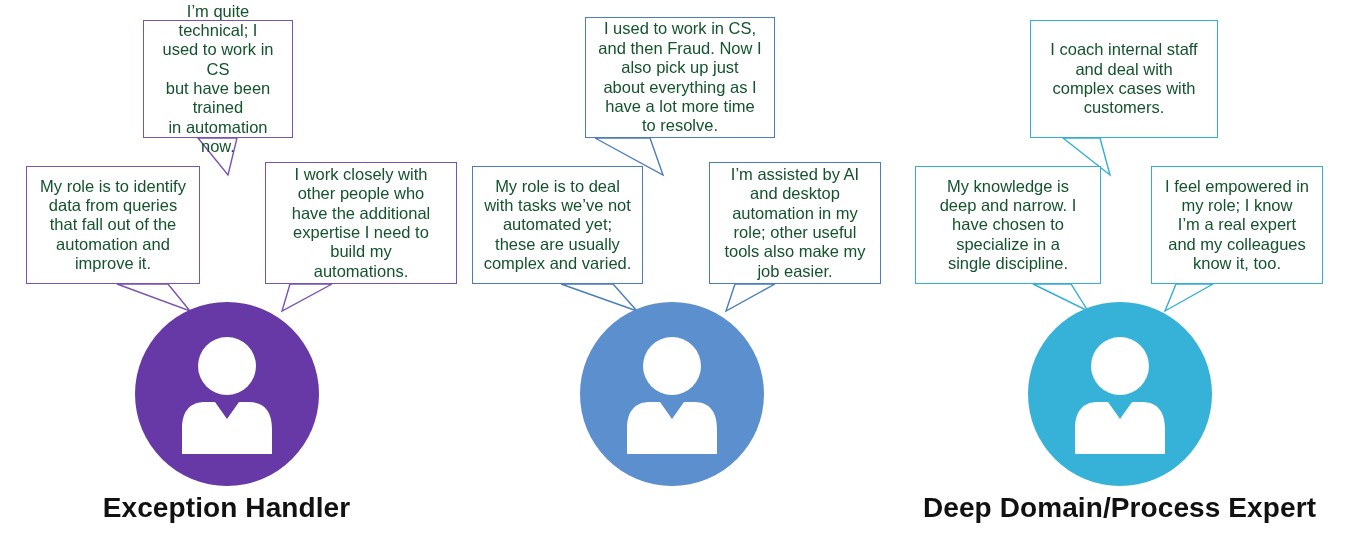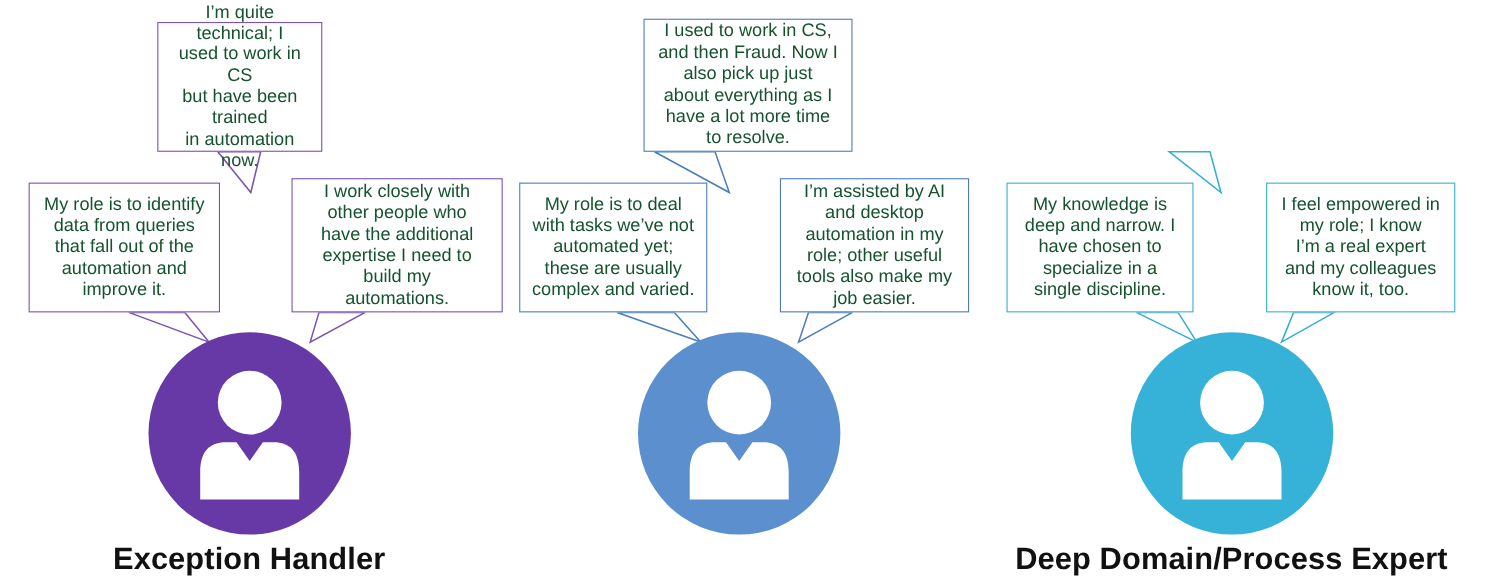--- a/index.html
+++ b/index.html
@@ -193,21 +193,25 @@
   </div>
 
   <div class="persona col-c" style="left:893px;">
 
     <svg class="tails" viewBox="0 0 453 534">
       <path class="tail-path" d="M 170 138 L 217 175 L 207 138 Z"></path>
       <path class="tail-path" d="M 140 284 L 195 311 L 178 284 Z"></path>
       <path class="tail-path" d="M 320 284 L 272 311 L 283 284 Z"></path>
     </svg>
 
-    <div class="bubble left" style="left:22px; top:166px; width:170px; height:118px;">My knowledge is
+    <div class="bubble top" style="left:137px; top:20px; width:188px; height:118px;">I coach internal staff
+and deal with
+complex cases with
+customers.</div>
+    <div class="bubble left" style="left:22px; top:166px; width:186px; height:118px;">My knowledge is
 deep and narrow. I
 have chosen to
 specialize in a
 single discipline.</div>
     <div class="bubble right" style="left:258px; top:166px; width:172px; height:118px;">I feel empowered in
 my role; I know
 I’m a real expert
 and my colleagues
 know it, too.</div>
 

